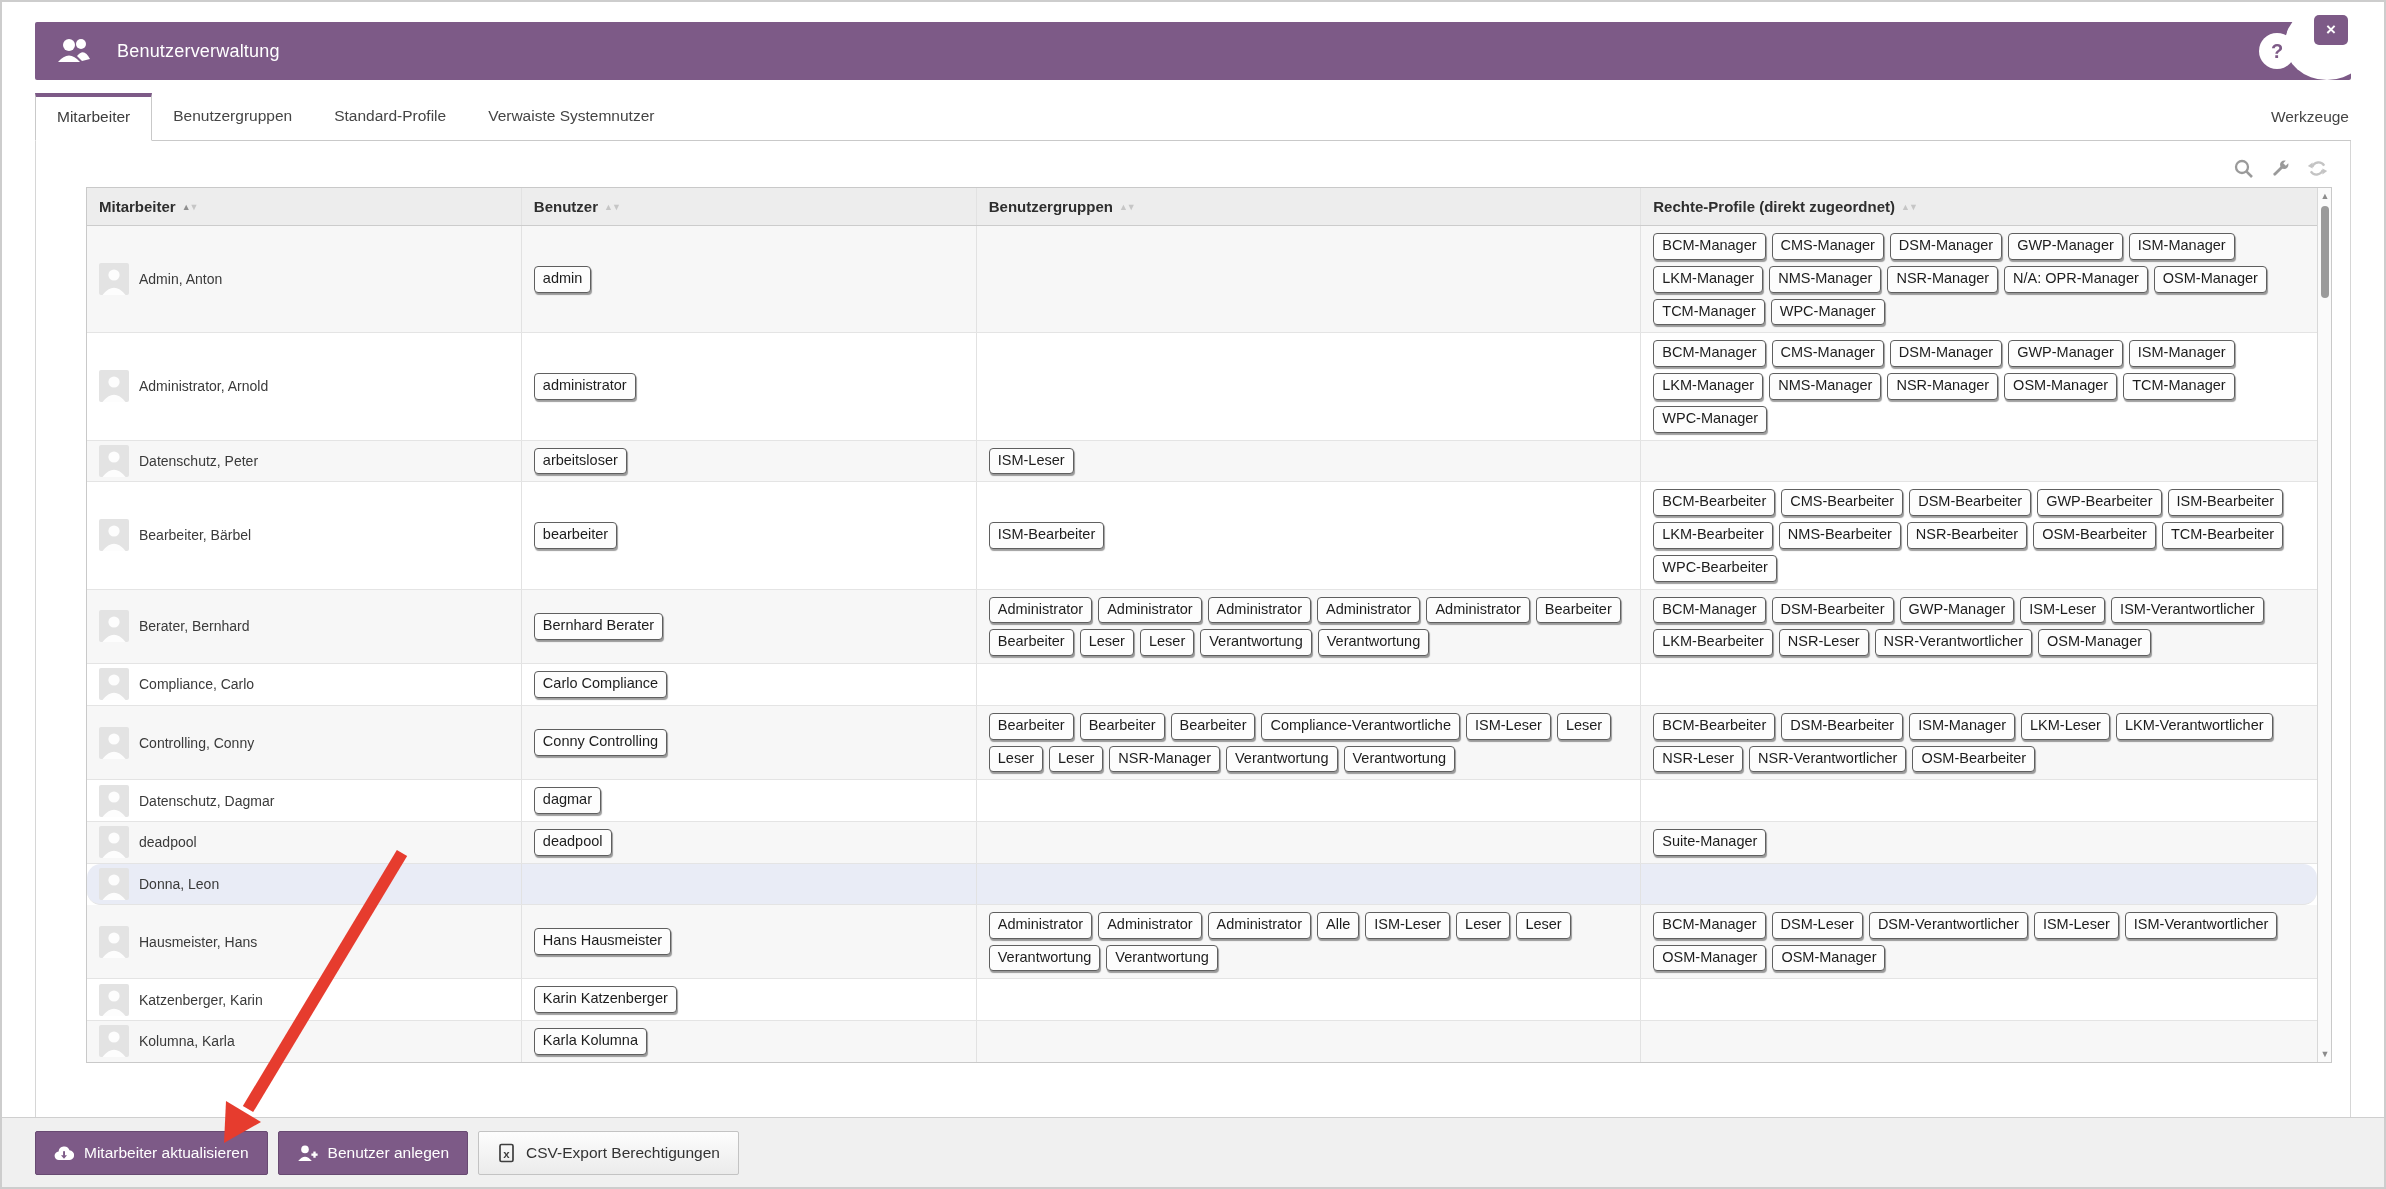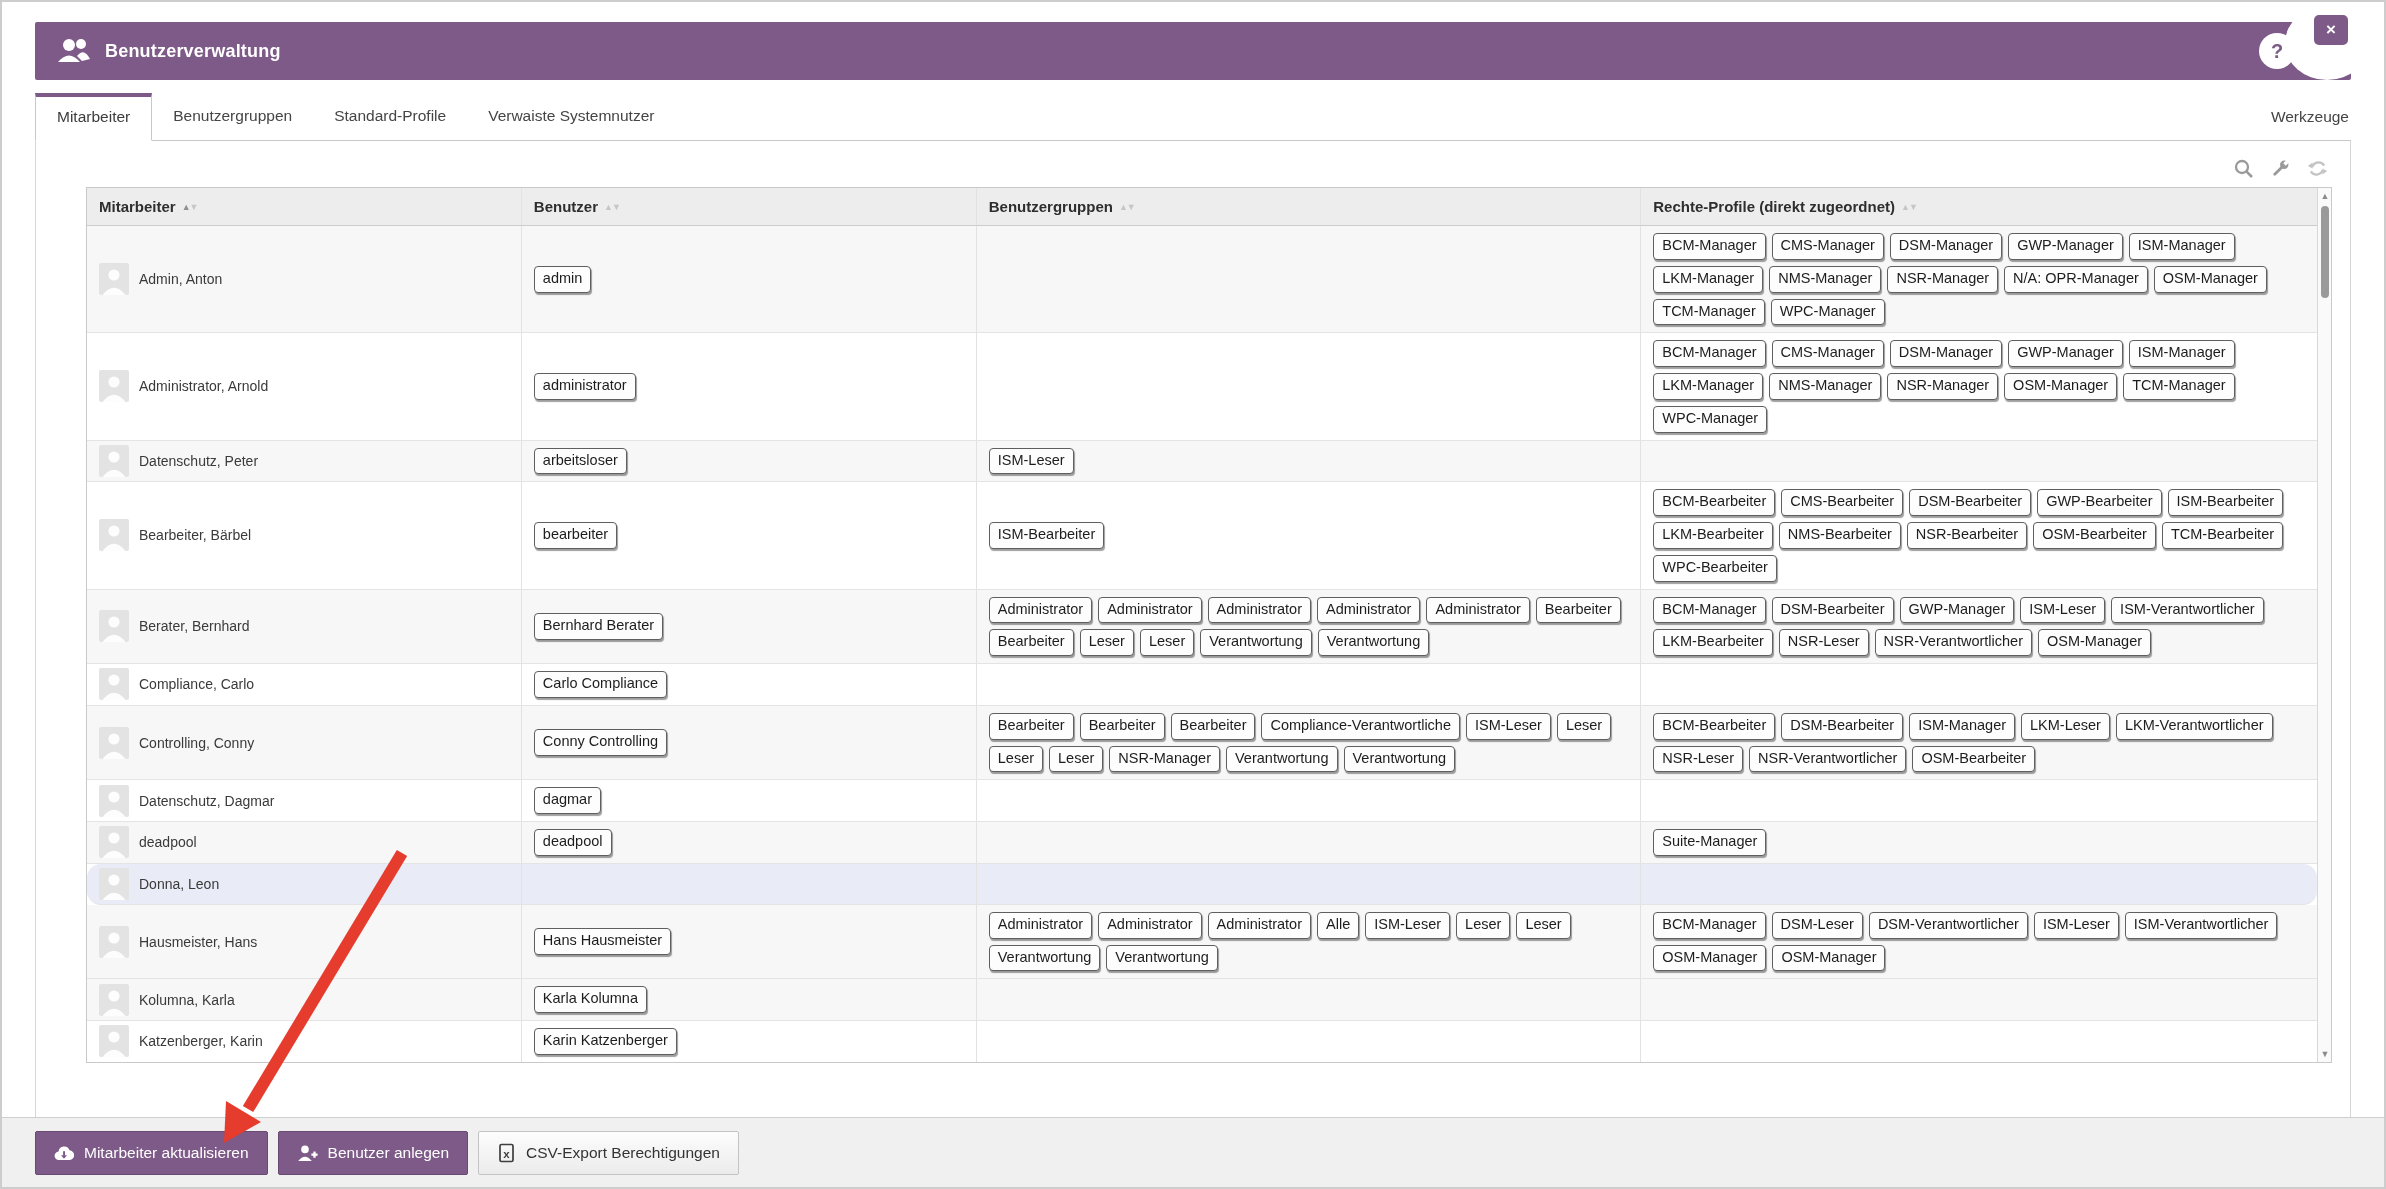--- a/index.html
+++ b/index.html
@@ -3,21 +3,21 @@
 <meta charset="utf-8">
 <style>
   * { box-sizing: border-box; margin: 0; padding: 0; }
   html,body { background:#fff; }
   body { font-family: "Liberation Sans", sans-serif; }
   .frame { position:relative; width:2386px; height:1189px; border:2px solid #cdcdcd; background:#fff; overflow:hidden; }
 
   
   .titlebar { position:relative; margin:20px 33px 0; height:58px; background:#7d5a87; border-radius:2px;
               display:flex; align-items:center; padding:0 22px; }
-  .titlebar .title { color:#fff; font-size:18px; font-weight:bold; margin-left:14px; letter-spacing:.2px; }
+  .titlebar .title { color:#fff; font-size:18px; font-weight:normal; margin-left:26px; letter-spacing:.2px; }
   .help-btn { margin-left:auto; width:36px; height:36px; border-radius:50%; background:#fff; color:#7d5a87;
               font-size:20px; font-weight:bold; display:flex; align-items:center; justify-content:center; cursor:pointer; margin-right:34px; }
   .corner-notch { position:absolute; top:-16px; right:-18px; width:84px; height:74px; background:#fff; border-radius:50%; }
   .close-btn { position:absolute; top:-7px; right:3px; width:34px; height:30px; background:#7d5a87; border-radius:5px;
                color:#fff; font-size:17px; font-weight:bold; display:flex; align-items:center; justify-content:center; cursor:pointer; }
 
   
   .tabbar { margin:14px 33px 0; display:flex; align-items:flex-end; border-bottom:1px solid #c9c9c9; height:47px; }
   .tab { font-size:15.5px; color:#454545; padding:14px 21px; cursor:pointer; white-space:nowrap; }
   .tab.active { background:#fff; border:1px solid #c9c9c9; border-bottom:1px solid #fff; border-top:4px solid #7d5a87;
@@ -399,46 +399,46 @@
             <div class="td col3">
               <span class="badge">BCM-Manager</span>
               <span class="badge">DSM-Leser</span>
               <span class="badge">DSM-Verantwortlicher</span>
               <span class="badge">ISM-Leser</span>
               <span class="badge">ISM-Verantwortlicher</span>
               <span class="badge">OSM-Manager</span>
               <span class="badge">OSM-Manager</span>
             </div>
           </div>
+          <div class="tr even">
+            <div class="td name-cell col0">
+              <svg class="avatar" width="30" height="32" viewBox="0 0 30 32">
+                <rect width="30" height="32" rx="2" fill="#e3e3e3"></rect>
+                <circle cx="15" cy="12" r="5.6" fill="#fdfdfd"></circle>
+                <path d="M3.5 32 q11.5 -14.5 23 0 z" fill="#fdfdfd"></path>
+              </svg>
+              <span class="emp-name">Katzenberger, Karin</span>
+            </div>
+            <div class="td col1">
+              <span class="badge">Karin Katzenberger</span>
+            </div>
+            <div class="td col2"></div>
+            <div class="td col3"></div>
+          </div>
           <div class="tr odd">
             <div class="td name-cell col0">
               <svg class="avatar" width="30" height="32" viewBox="0 0 30 32">
                 <rect width="30" height="32" rx="2" fill="#e3e3e3"></rect>
                 <circle cx="15" cy="12" r="5.6" fill="#fdfdfd"></circle>
                 <path d="M3.5 32 q11.5 -14.5 23 0 z" fill="#fdfdfd"></path>
               </svg>
               <span class="emp-name">Kolumna, Karla</span>
             </div>
             <div class="td col1">
               <span class="badge">Karla Kolumna</span>
-            </div>
-            <div class="td col2"></div>
-            <div class="td col3"></div>
-          </div>
-          <div class="tr even">
-            <div class="td name-cell col0">
-              <svg class="avatar" width="30" height="32" viewBox="0 0 30 32">
-                <rect width="30" height="32" rx="2" fill="#e3e3e3"></rect>
-                <circle cx="15" cy="12" r="5.6" fill="#fdfdfd"></circle>
-                <path d="M3.5 32 q11.5 -14.5 23 0 z" fill="#fdfdfd"></path>
-              </svg>
-              <span class="emp-name">Katzenberger, Karin</span>
-            </div>
-            <div class="td col1">
-              <span class="badge">Karin Katzenberger</span>
             </div>
             <div class="td col2"></div>
             <div class="td col3"></div>
           </div>
           <div class="tr even">
             <div class="td name-cell col0"></div>
             <div class="td col1"></div>
             <div class="td col2"></div>
             <div class="td col3"></div>
           </div>

